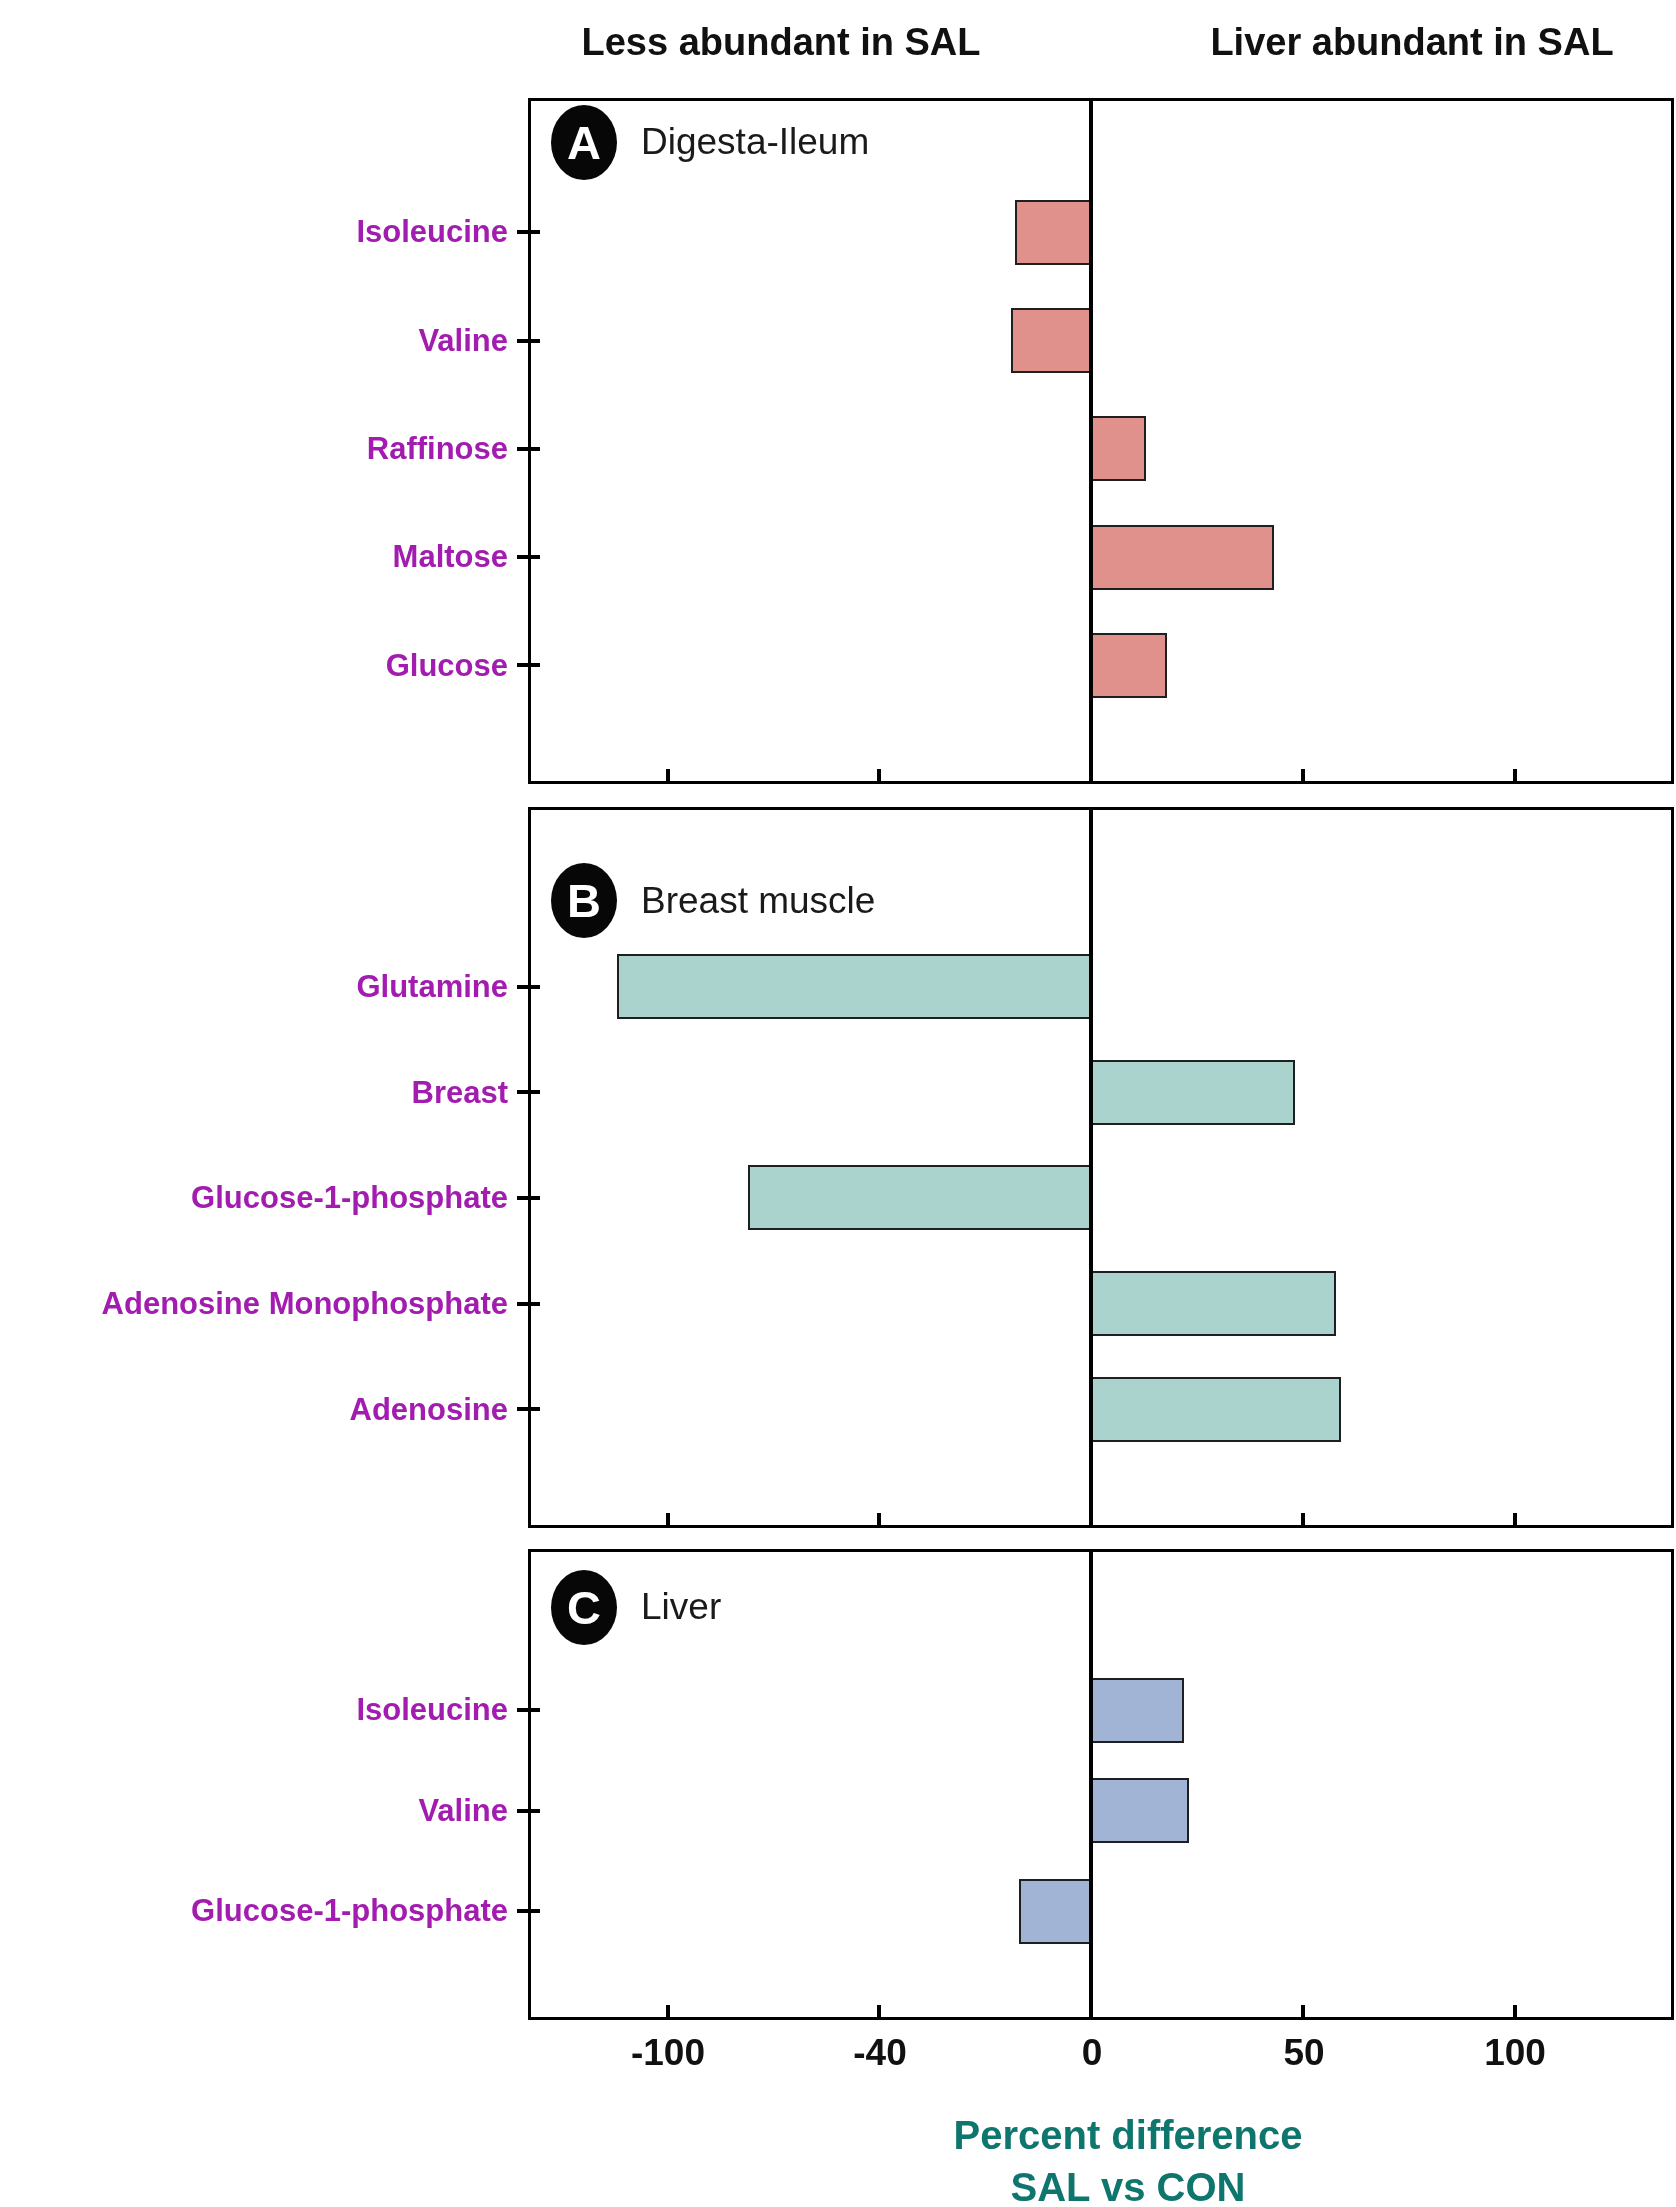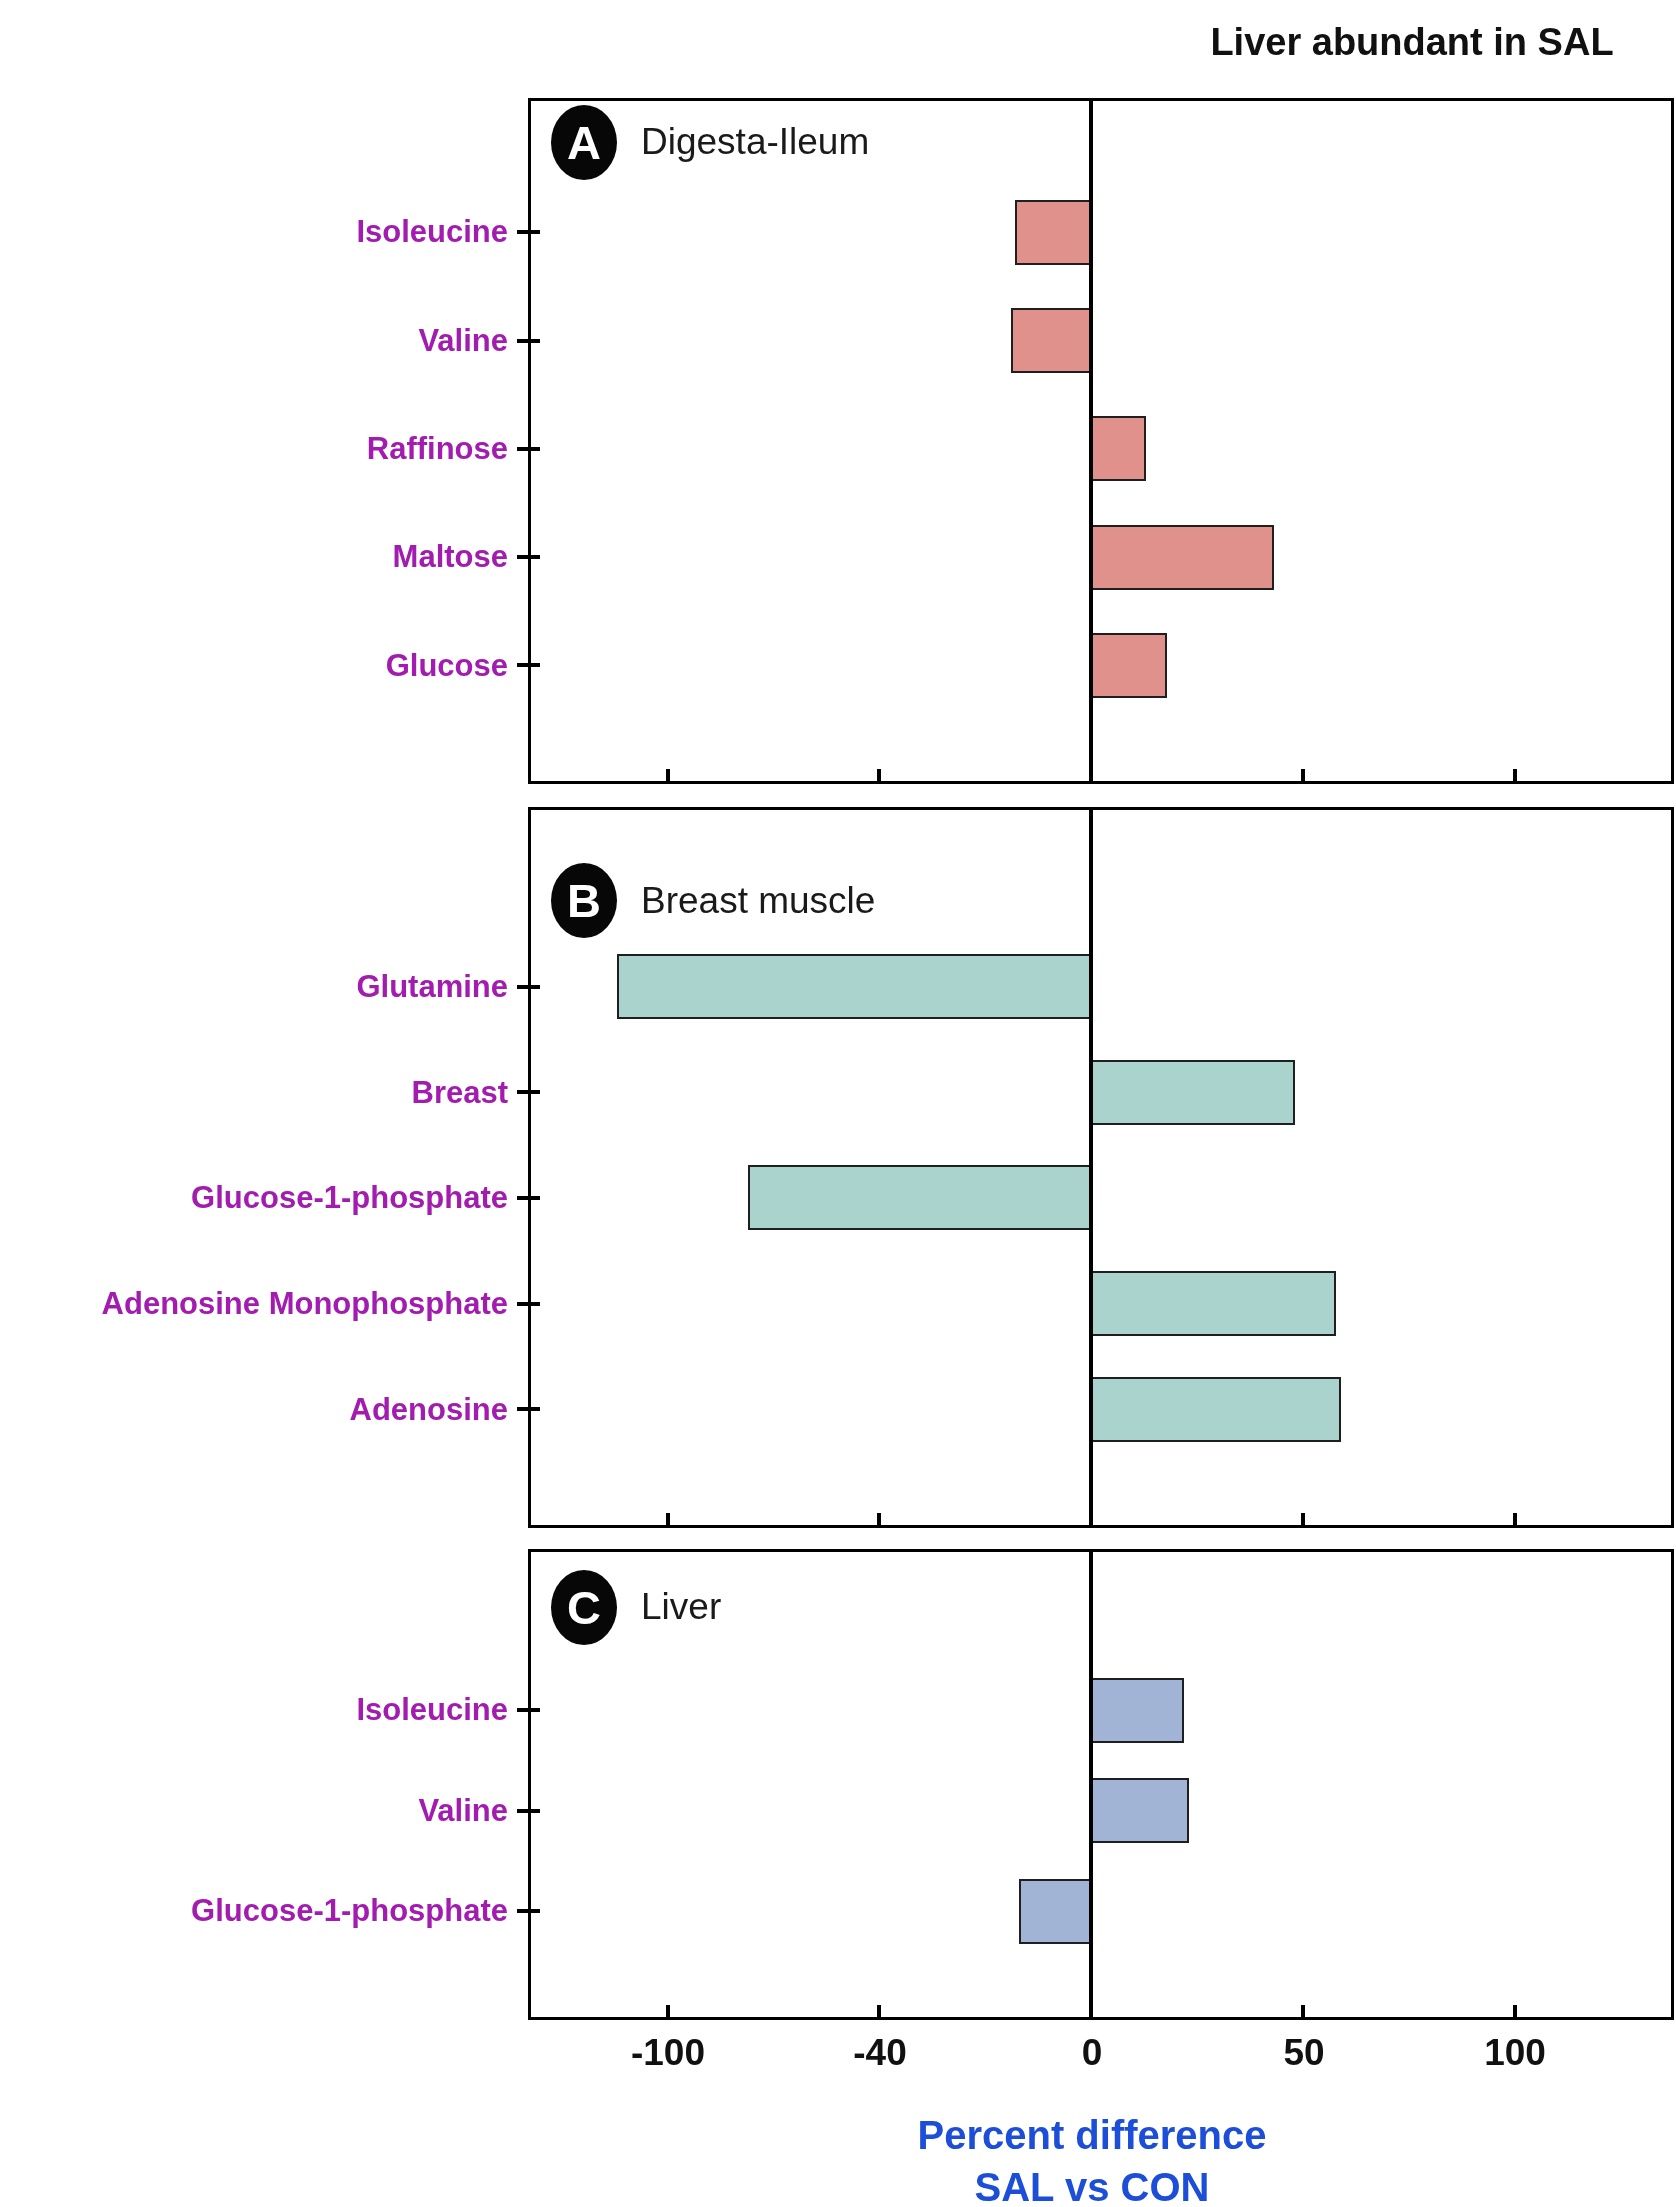--- a/index.html
+++ b/index.html
@@ -30,29 +30,30 @@
   }
   .cat{
     position:absolute;right:1169px;transform:translateY(-50%);
     font-size:31px;font-weight:bold;white-space:nowrap;color:#a21caf;
   }
   .ticklbl{
     position:absolute;transform:translate(-50%,-50%);
     font-size:37px;font-weight:bold;color:#111;
   }
   .xlab{
-    position:absolute;left:1092px;transform:translate(-50%,-50%);
-    font-size:40px;font-weight:bold;white-space:nowrap;color:#1d4ed8;
+    position:absolute;left:1128px;transform:translate(-50%,-50%);
+    font-size:40px;font-weight:bold;white-space:nowrap;color:#0f766e;
   }
 </style>
 </head>
 <body>
 
 <div class="page">
 
+  <div class="hdr" style="left:781px;top:42px">Less abundant in SAL</div>
 
   <div class="hdr" style="left:1412px;top:42px">Liver abundant in SAL</div>
 
   <div class="panel" style="top: 98px; height: 680px;">
       <div class="zero-line" style="left: 558px;"></div>
       <div class="badge" style="left: 20px; top: 3.5px; width: 66px; height: 75px;">A</div>
       <div class="ptitle" style="left: 110px; top: 41px;">Digesta-Ileum</div>
       <div class="ytick" style="top: 129px;"></div>
       <div class="bar" style="left: 484px; top: 99px; width: 76px; height: 65px; background: rgb(224, 145, 139); border-color: rgb(31, 31, 31);"></div>
       <div class="ytick" style="top: 238px;"></div>

